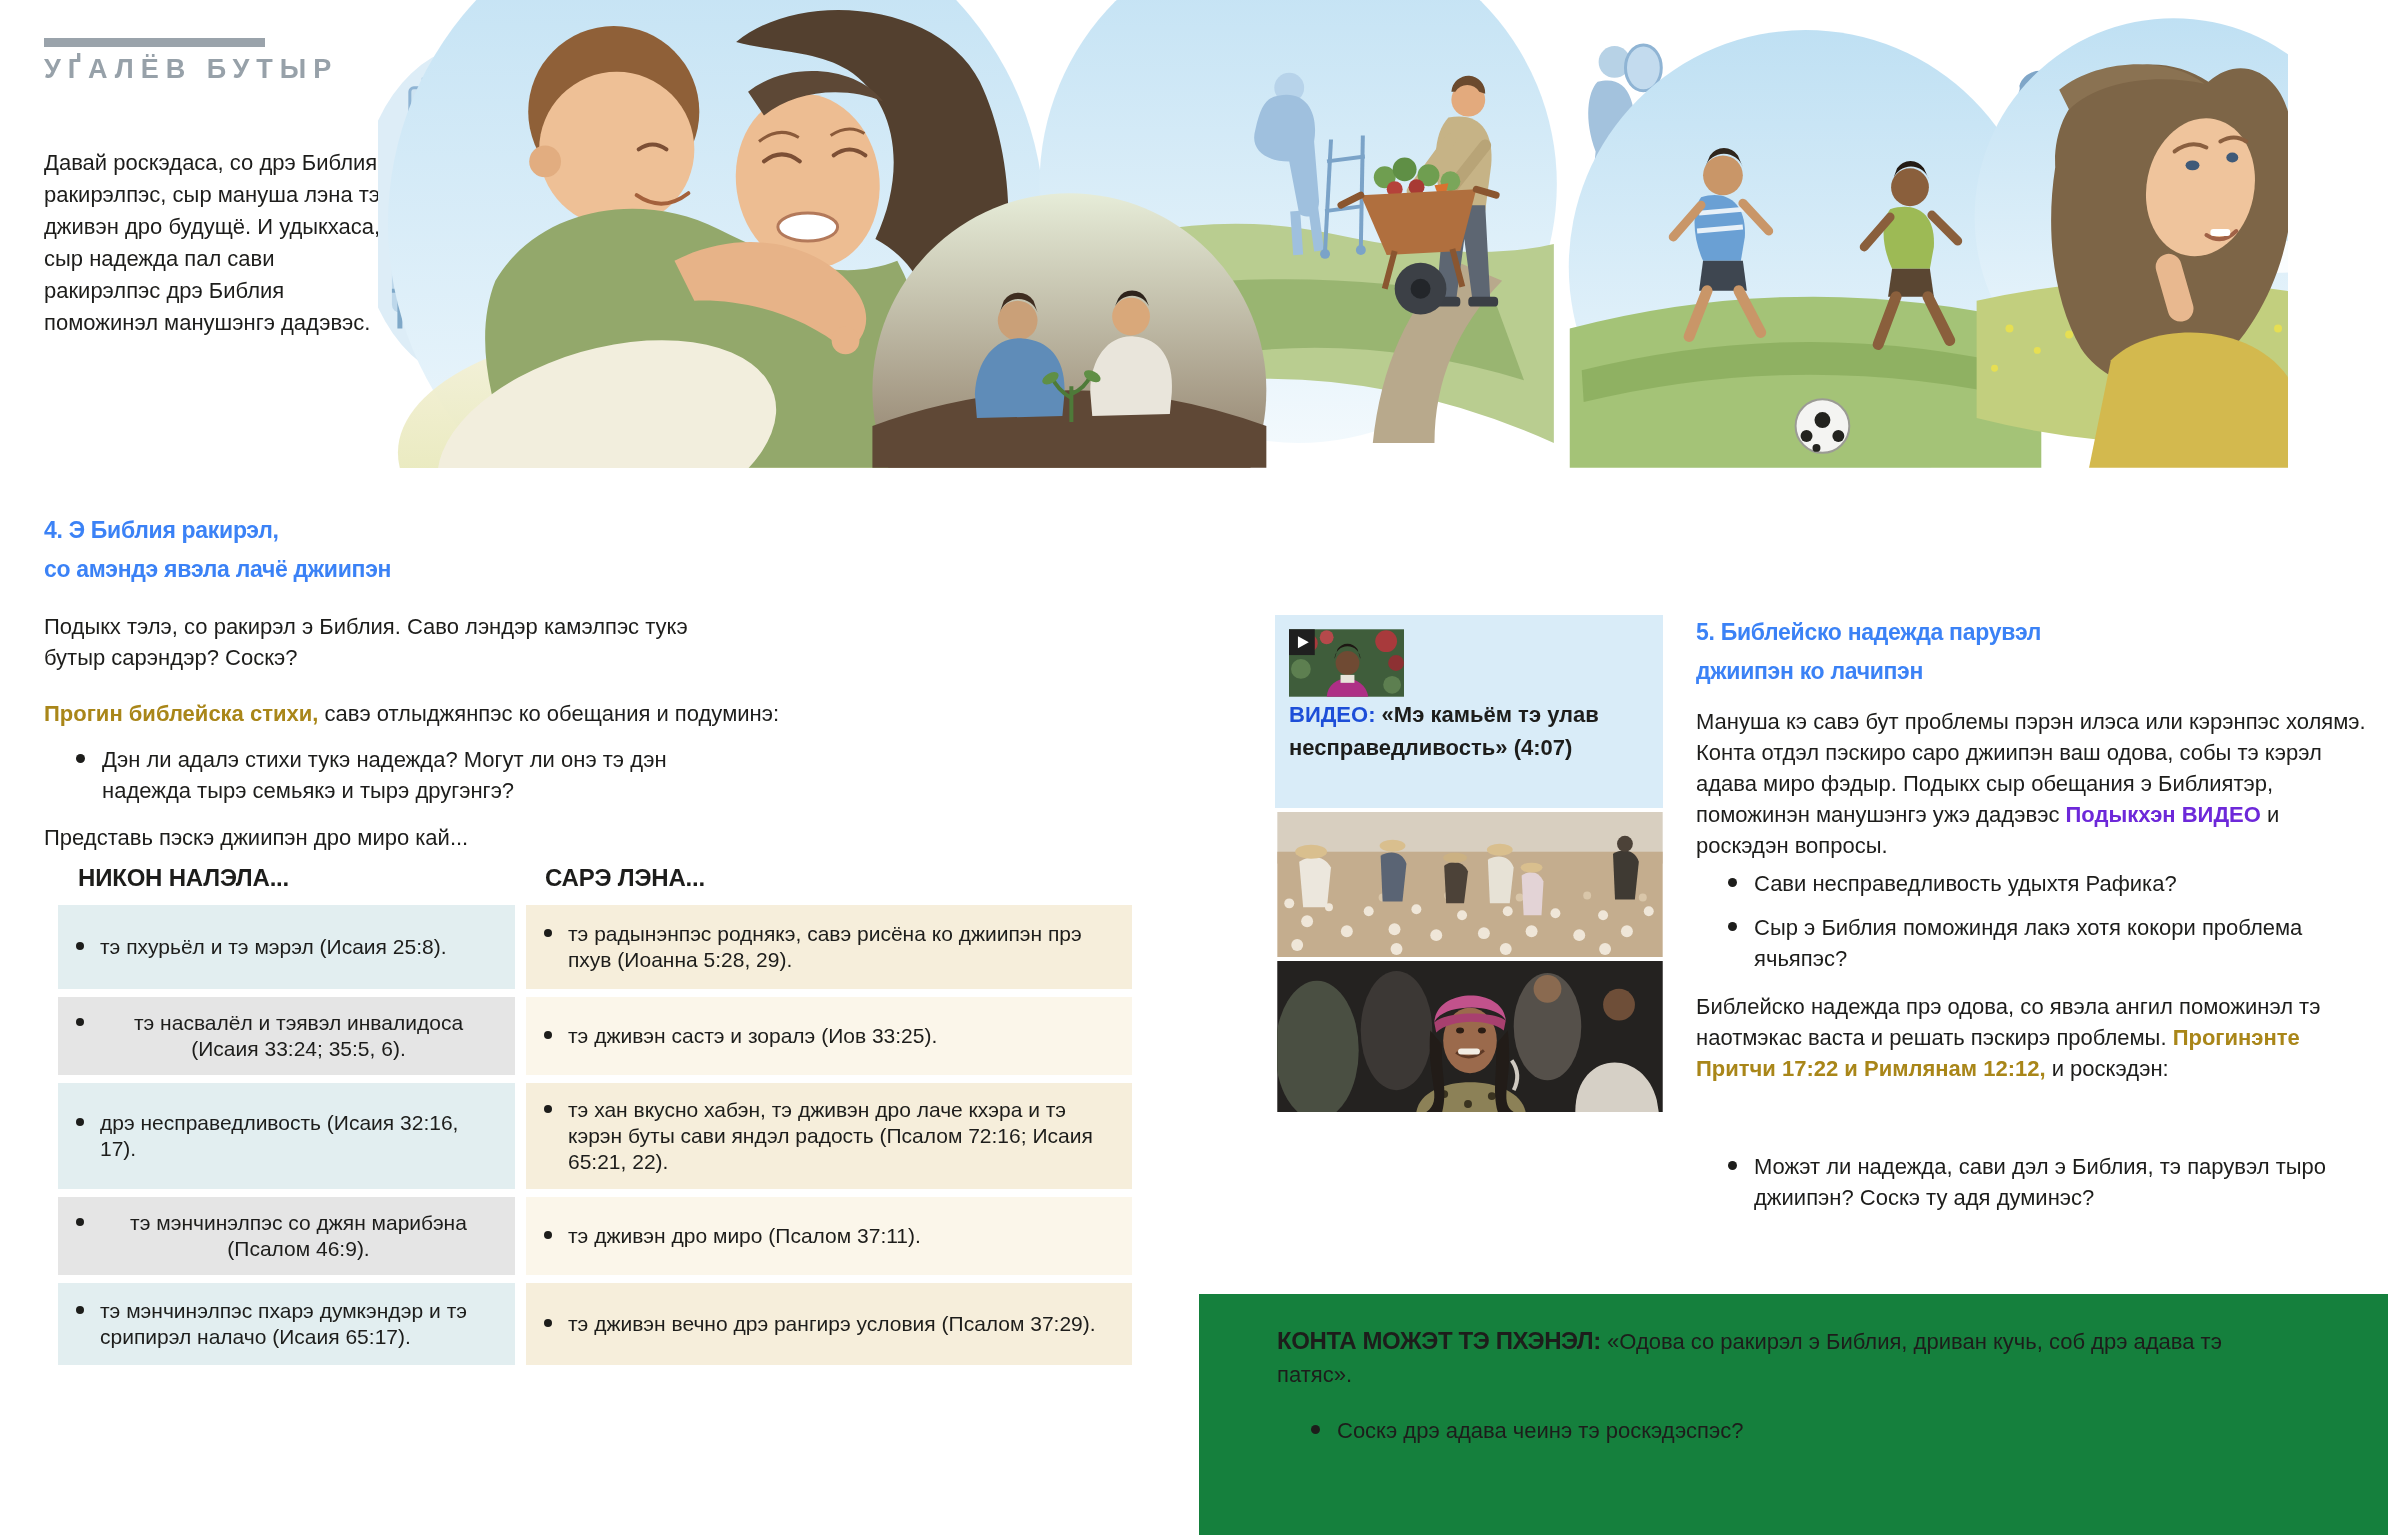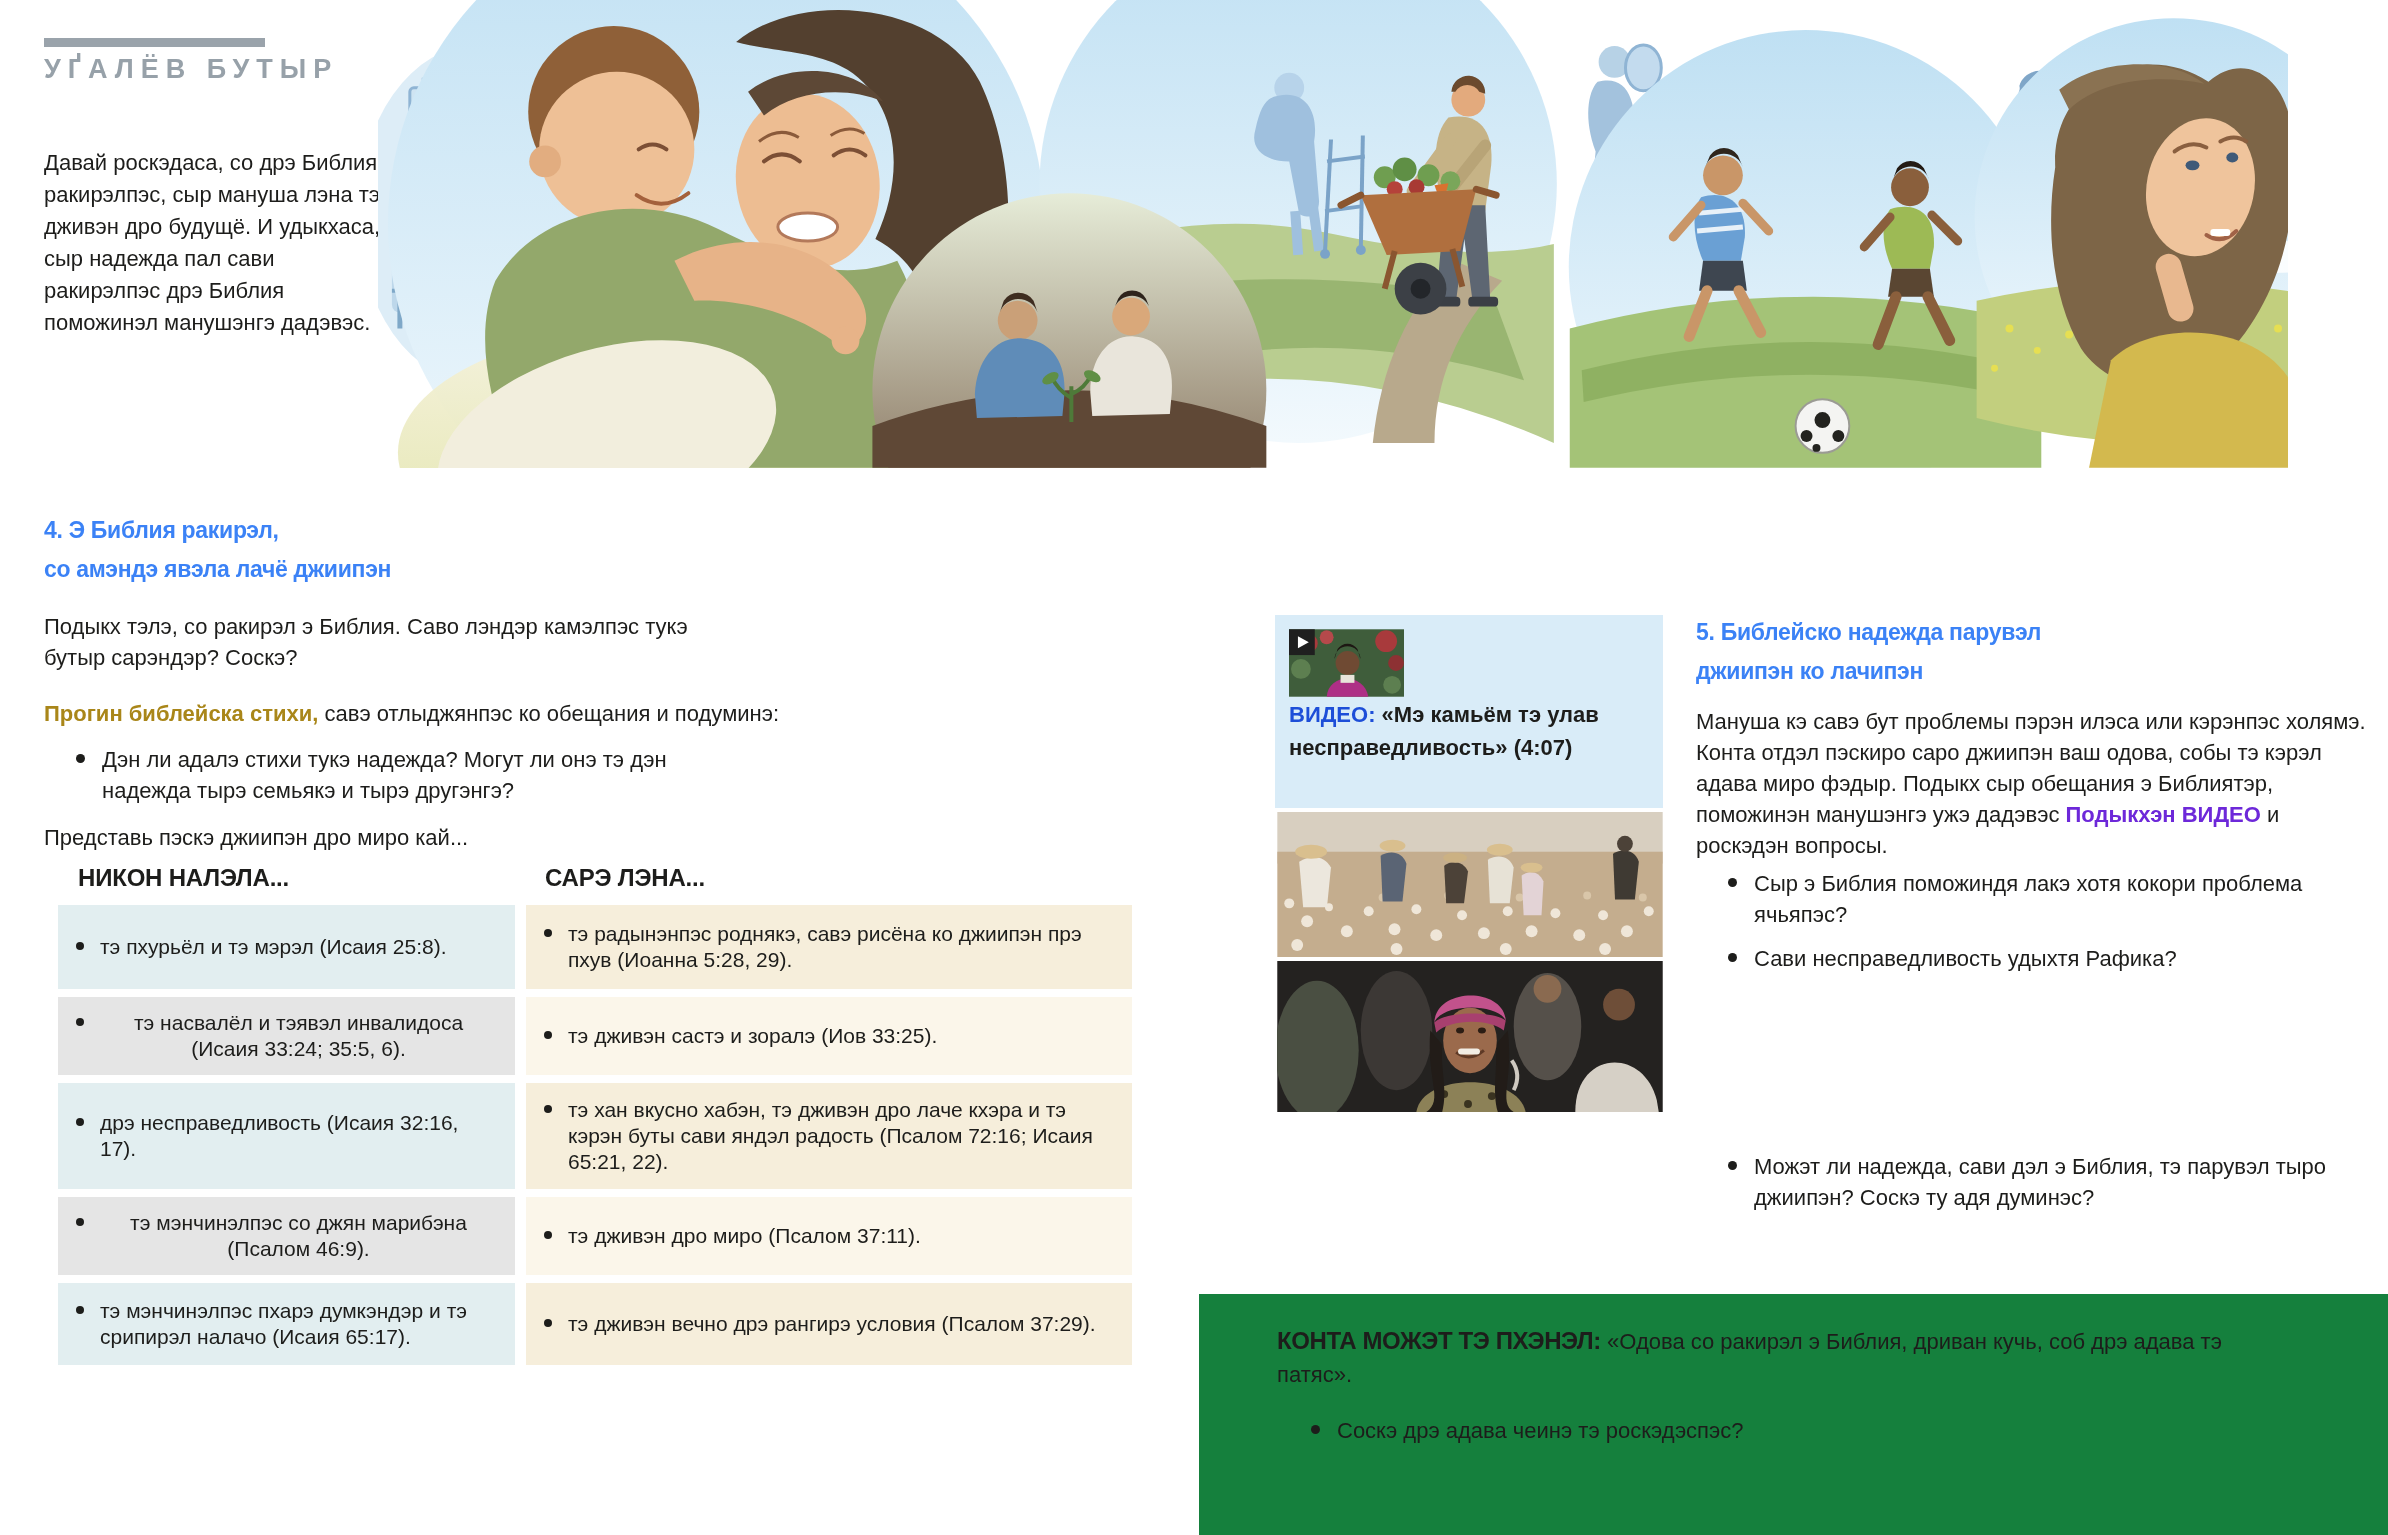--- a/index.html
+++ b/index.html
@@ -411,24 +411,25 @@
       <ellipse cx="184" cy="70" rx="4" ry="3" fill="#2c1d14"></ellipse>
         <ellipse cx="206" cy="70" rx="4" ry="3" fill="#2c1d14"></ellipse>
     </g>
   </svg>
 
   <div class="abs h-gold s5h">5. Библейско надежда парувэл
 джиипэн ко лачипэн</div>
   <div class="abs body-t s5p1"><span>Мануша кэ савэ бут проблемы пэрэн илэса или кэрэнпэс холямэ. Конта отдэл пэскиро саро джиипэн ваш одова, собы тэ кэрэл адава миро фэдыр. Подыкх сыр обещания э Библиятэр, поможинэн манушэнгэ ужэ дадэвэс </span><span class="blue-link">Подыкхэн ВИДЕО</span><span> и роскэдэн вопросы.</span></div>
 
   <div class="abs body-t s5bullets">
+    <div class="bullet-item"><span class="bullet-dot"></span><span>Сави несправедливость удыхтя Рафика?</span></div>
     <div class="bullet-item"><span class="bullet-dot"></span><span>Сыр э Библия поможиндя лакэ хотя кокори проблема ячьяпэс?</span></div>
-    <div class="bullet-item"><span class="bullet-dot"></span><span>Сави несправедливость удыхтя Рафика?</span></div>
   </div>
 
+  <div class="abs body-t s5p2"><span>Библейско надежда прэ одова, со явэла ангил поможинэл тэ наотмэкас васта и решать пэскирэ проблемы. </span><span class="gold-lead">Прогинэнте Притчи 17:22 и Римлянам 12:12,</span><span> и роскэдэн:</span></div>
 
   <div class="abs body-t bullet-item s5b2"><span class="bullet-dot"></span><span>Можэт ли надежда, сави дэл э Библия, тэ парувэл тыро джиипэн? Соскэ ту адя думинэс?</span></div>
 
   <div class="abs saybox">
     <div class="say-line"><span class="say-lead">КОНТА МОЖЭТ ТЭ ПХЭНЭЛ:</span><span> «Одова со ракирэл э Библия, дриван кучь, соб дрэ адава тэ патяс».</span></div>
     <div class="say-bullet bullet-item"><span class="bullet-dot"></span><span>Соскэ дрэ адава чеинэ тэ роскэдэспэс?</span></div>
   </div>
 
 </div>
 

